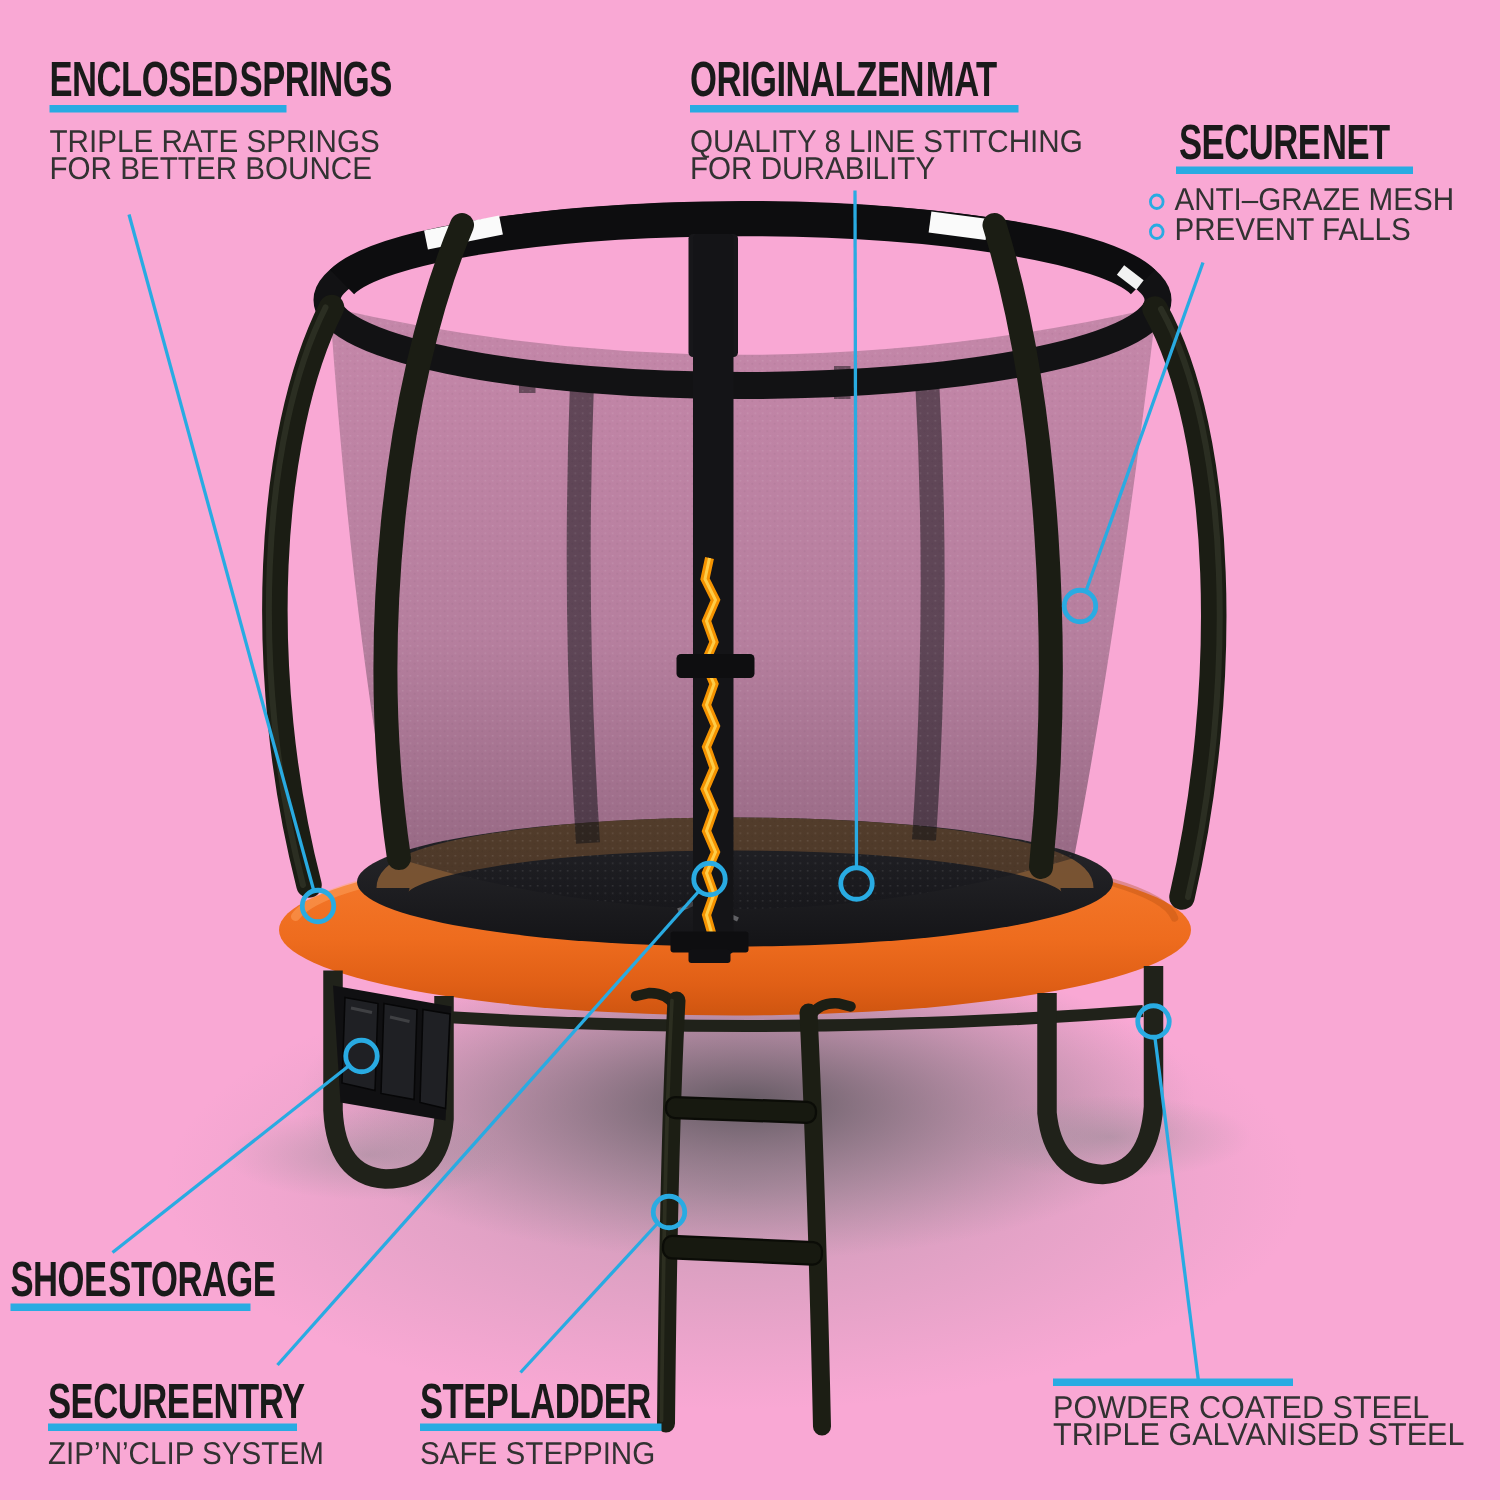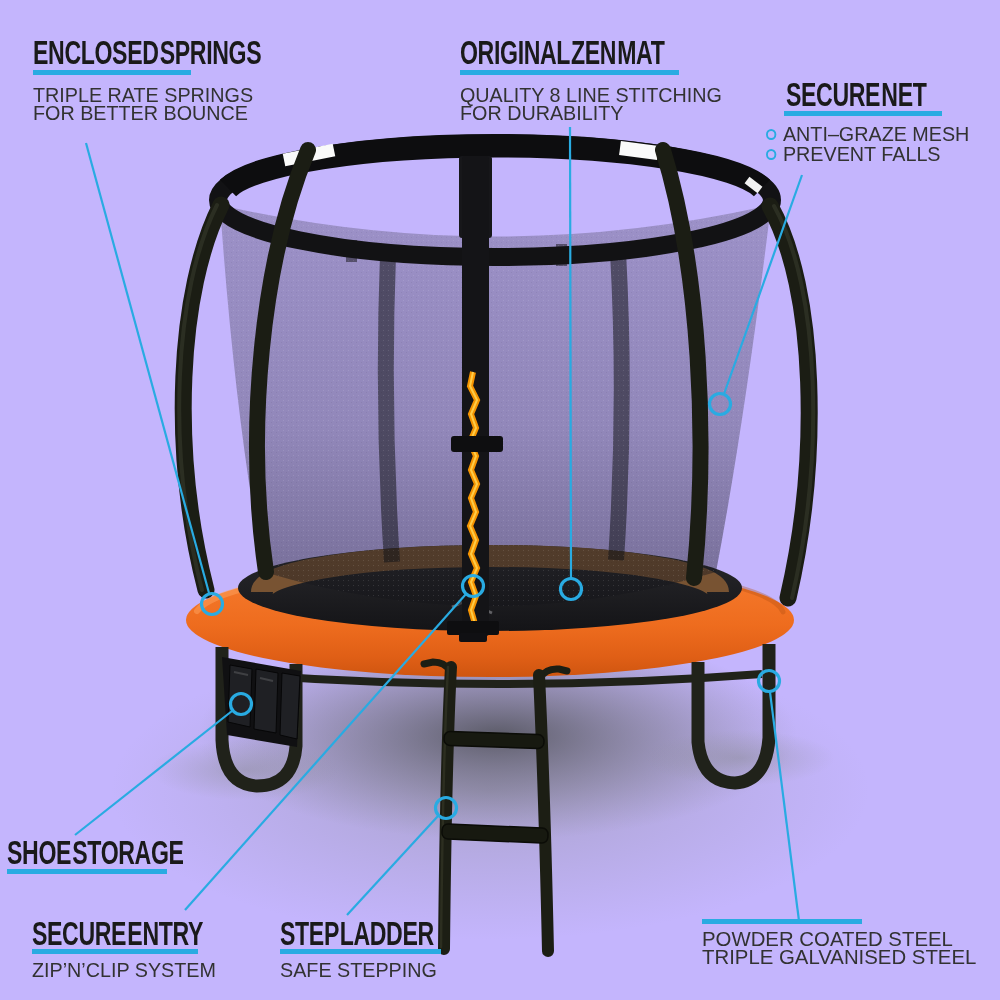--- a/index.html
+++ b/index.html
@@ -2,21 +2,21 @@
 <html style="--accent: #29abe2; --title-color: #1a1a1a; --sub-color: #323232;"><head>
 <meta charset="utf-8">
 <style>
   :root{
     --accent:#29abe2;
     --title-color:#1a1a1a;
     --sub-color:#323232;
   }
   html,body{margin:0;padding:0;background:#ffffff;}
   .stage{position:relative;width:1000px;height:1000px;overflow:hidden;
-         font-family:"Liberation Sans", sans-serif;background:#c4b5fd;}
+         font-family:"Liberation Sans", sans-serif;background:#f9a8d4;}
   .stage svg{position:absolute;left:0;top:0;}
   .callout{position:absolute;}
   .c-title{
     position:absolute;left:0;top:0;white-space:nowrap;
     font-weight:700;font-size:33px;line-height:1;
     color:var(--title-color);
     letter-spacing:-0.5px;word-spacing:-7px;
     transform:scaleX(0.70);transform-origin:left top;
   }
   .c-underline{position:absolute;left:0;height:5px;background:var(--accent);}

